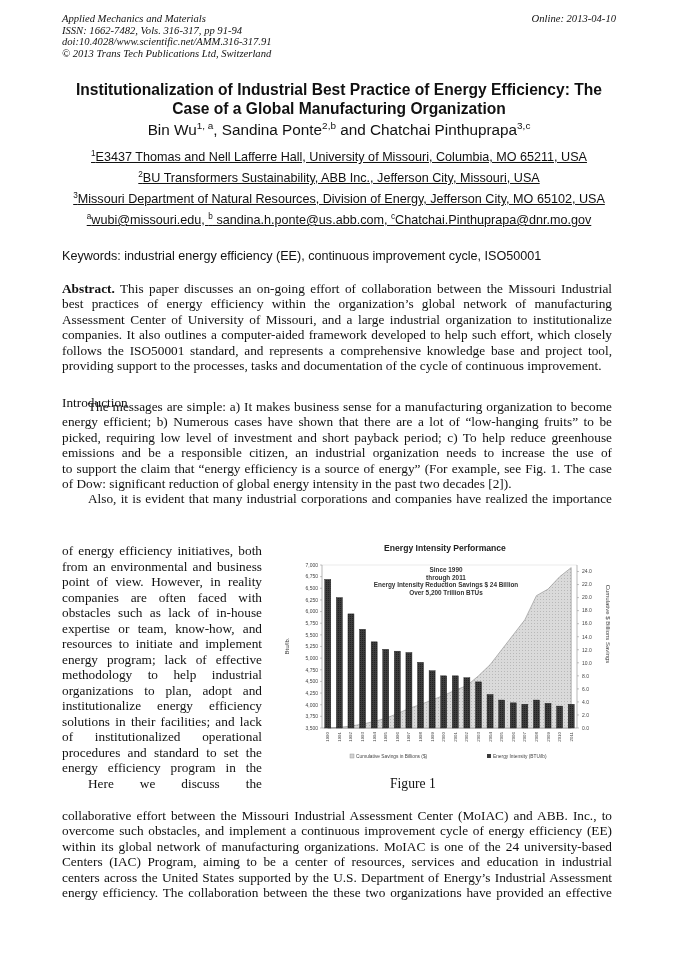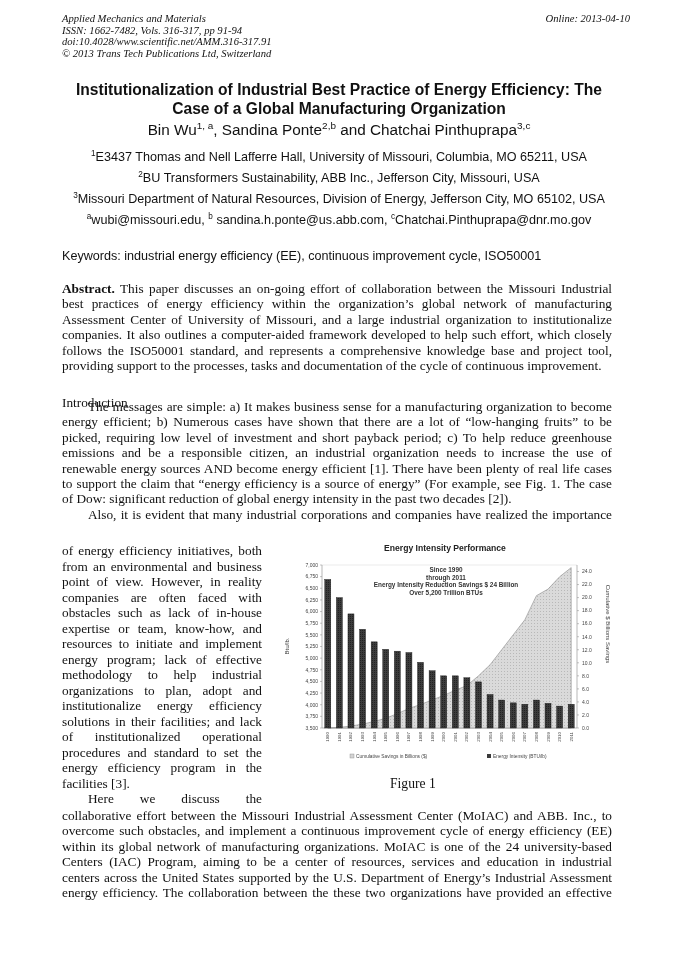--- a/index.html
+++ b/index.html
@@ -1,25 +1,25 @@
 <!DOCTYPE html>
 <html><head>
 <meta charset="utf-8">
 <style>
   html, body { margin: 0; padding: 0; background: #ffffff; }
   body { width: 678px; height: 959px; position: relative; overflow: hidden; color: #111; }
   .serif { font-family: "Liberation Serif", "DejaVu Serif", serif; }
   .sans { font-family: "Liberation Sans", "DejaVu Sans", sans-serif; }
 
   #header-left { position: absolute; left: 62px; top: 13px; font-size: 10.6px; line-height: 11.6px; font-style: italic; }
-  #header-right { position: absolute; right: 48px; top: 13px; font-size: 10.6px; font-style: italic; }
+  #header-right { position: absolute; right: 62px; top: 13px; font-size: 10.6px; font-style: italic; }
 
   #title { position: absolute; left: 56px; width: 566px; top: 80px; text-align: center; font-weight: bold; font-size: 15.6px; line-height: 19px; }
   #authors { position: absolute; left: 56px; width: 566px; top: 121px; text-align: center; font-size: 15.3px; line-height: 18px; }
-  .affil { position: absolute; left: 56px; width: 566px; text-align: center; font-size: 12.6px; line-height: 14px; }
+  .affil { position: absolute; left: 56px; width: 566px; text-align: center; font-size: 12.6px; line-height: 14px; text-decoration: underline; }
   sup { font-size: 65%; vertical-align: super; line-height: 0; }
 
   #keywords { position: absolute; left: 62px; top: 249px; font-size: 12.6px; }
   #keywords b { font-weight: normal; }
 
   .para { position: absolute; left: 62px; width: 550px; font-size: 13.3px; line-height: 15.4px; text-align: justify; }
   .line { display: block; text-align: justify; text-align-last: justify; white-space: nowrap; height: 15.4px; }
   .line.last { text-align-last: left; }
   .indent { padding-left: 26px; }
 
@@ -68,21 +68,20 @@
   <span class="line last">providing support to the processes, tasks and documentation of the cycle of continuous improvement.</span>
 </div>
 
 <div id="intro-heading" class="serif">Introduction</div>
 
 <div class="para serif" style="top:399px;">
   <span class="line indent">The messages are simple: a) It makes business sense for a manufacturing organization to become</span>
   <span class="line">energy efficient; b) Numerous cases have shown that there are a lot of “low-hanging fruits” to be</span>
   <span class="line">picked, requiring low level of investment and short payback period; c) To help reduce greenhouse</span>
   <span class="line">emissions and be a responsible citizen, an industrial organization needs to increase the use of</span>
-  <span class="line">renewable energy sources AND become energy efficient [1]. There have been plenty of real life cases</span>
   <span class="line">to support the claim that “energy efficiency is a source of energy” (For example, see Fig. 1. The case</span>
   <span class="line last">of Dow: significant reduction of global energy intensity in the past two decades [2]).</span>
   <span class="line indent">Also, it is evident that many industrial corporations and companies have realized the importance</span>
 </div>
 
 <div class="narrow serif" style="top:543px;">
   <span class="line">of energy efficiency initiatives, both</span>
   <span class="line">from an environmental and business</span>
   <span class="line">point of view. However, in reality</span>
   <span class="line">companies are often faced with</span>
@@ -90,21 +89,20 @@
   <span class="line">expertise or team, know-how, and</span>
   <span class="line">resources to initiate and implement</span>
   <span class="line">energy program; lack of effective</span>
   <span class="line">methodology to help industrial</span>
   <span class="line">organizations to plan, adopt and</span>
   <span class="line">institutionalize energy efficiency</span>
   <span class="line">solutions in their facilities; and lack</span>
   <span class="line">of institutionalized operational</span>
   <span class="line">procedures and standard to set the</span>
   <span class="line">energy efficiency program in the</span>
-  <span class="line last">facilities [3].</span>
   <span class="line indent">Here we discuss the</span>
 </div>
 
 <div class="para serif" style="top:808px;">
   <span class="line">collaborative effort between the Missouri Industrial Assessment Center (MoIAC) and ABB. Inc., to</span>
   <span class="line">overcome such obstacles, and implement a continuous improvement cycle of energy efficiency (EE)</span>
   <span class="line">within its global network of manufacturing organizations. MoIAC is one of the 24 university-based</span>
   <span class="line">Centers (IAC) Program, aiming to be a center of resources, services and education in industrial</span>
   <span class="line">centers across the United States supported by the U.S. Department of Energy’s Industrial Assessment</span>
   <span class="line">energy efficiency. The collaboration between the these two organizations have provided an effective</span>

